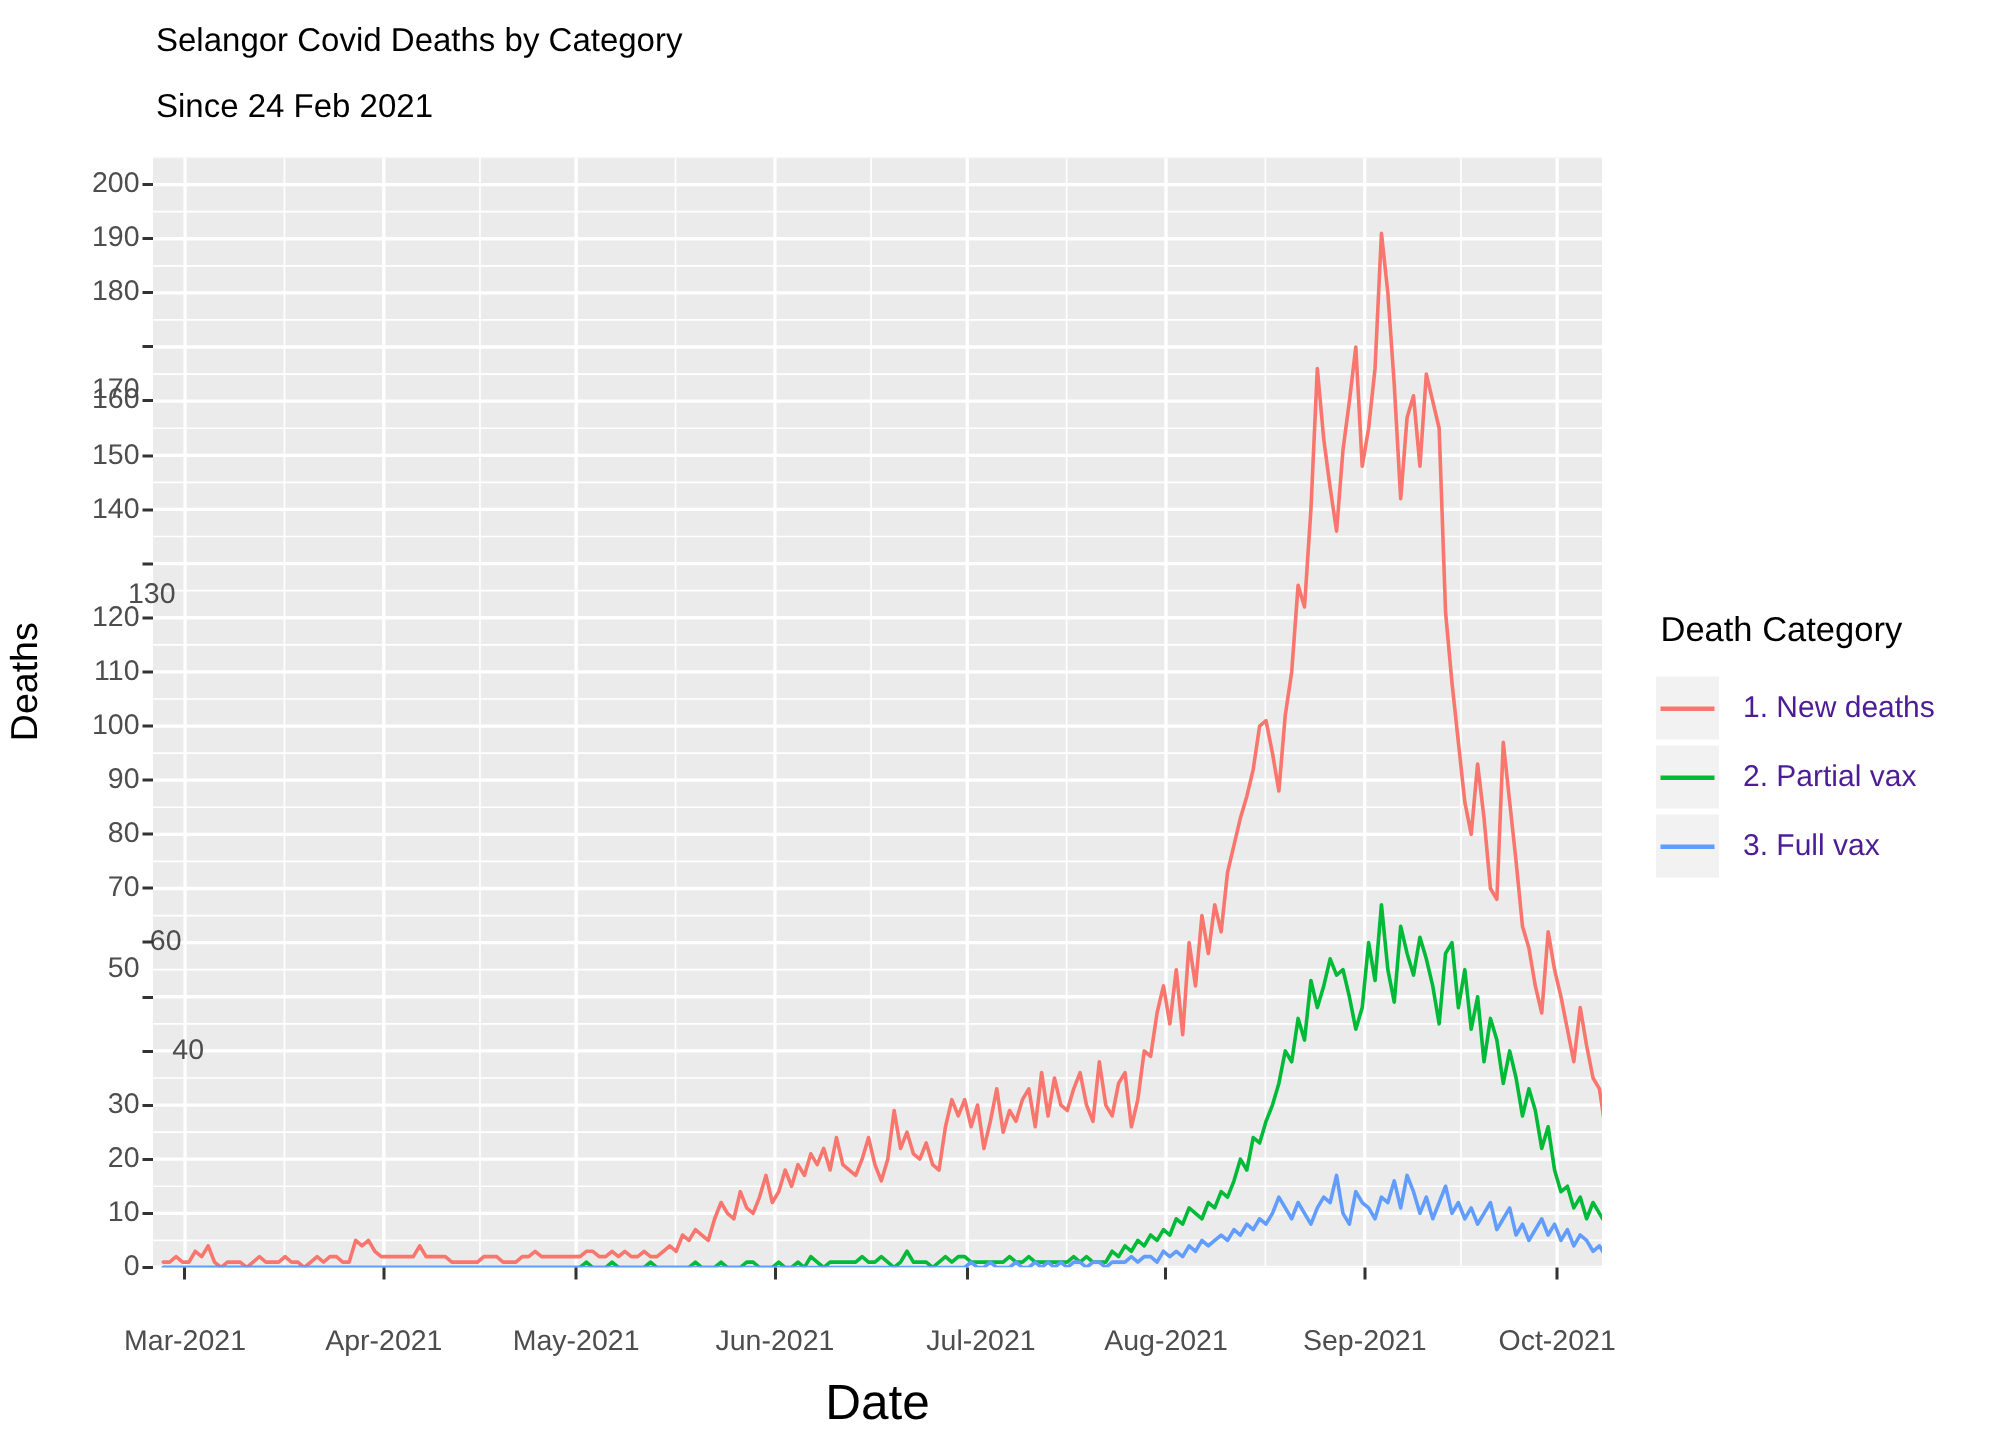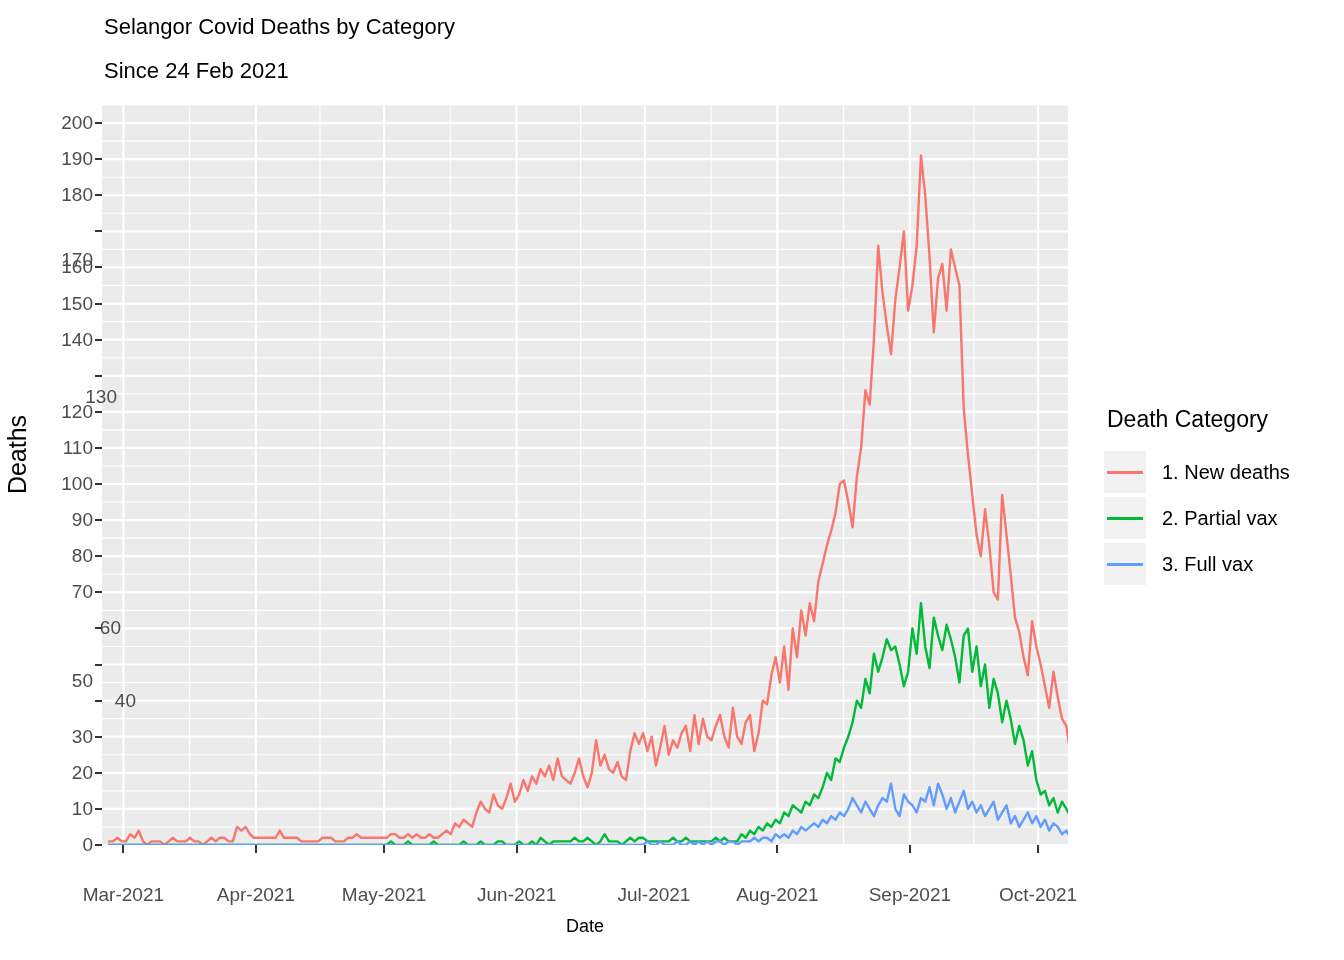--- a/index.html
+++ b/index.html
@@ -88,21 +88,21 @@
     height: 8px;
     background: #333333;
     transform: translateX(-50%);
   }
   .axis-title-x {
     position: absolute;
     left: 102px;
     width: 966px;
     top: 916px;
     text-align: center;
-    font-size: 18px;
+    font-size: 33px;
     color: #000;
   }
   .axis-title-y {
     position: absolute;
     left: -43px;
     top: 440px;
     width: 120px;
     text-align: center;
     font-size: 25px;
     color: #000;
@@ -141,21 +141,21 @@
     position: absolute;
     left: 3px;
     right: 3px;
     top: 50%;
     height: 3px;
     margin-top: -1.5px;
     display: block;
   }
   .legend-label {
     font-size: 20px;
-    color: #000000;
+    color: #4c1d95;
     margin-left: 16px;
     white-space: nowrap;
   }
 </style>
 </head>
 <body>
 
 <div id="root">
 
   <div class="title">Selangor Covid Deaths by Category</div>
@@ -230,21 +230,21 @@
       <div class="ytick" style="top: 845px; left: 0px; width: 93px;">0</div>
       <div class="ytickmark" style="top: 845px;"></div>
       <div class="ytick" style="top: 808.902px; left: 0px; width: 93px;">10</div>
       <div class="ytickmark" style="top: 808.902px;"></div>
       <div class="ytick" style="top: 772.805px; left: 0px; width: 93px;">20</div>
       <div class="ytickmark" style="top: 772.805px;"></div>
       <div class="ytick" style="top: 736.707px; left: 0px; width: 93px;">30</div>
       <div class="ytickmark" style="top: 736.707px;"></div>
       <div class="ytick" style="top: 700.61px; left: 0px; width: 93px; margin-left: 43px;">40</div>
       <div class="ytickmark" style="top: 700.61px;"></div>
-      <div class="ytick" style="top: 681px; left: 0px; width: 93px;">50</div>
+      <div class="ytick" style="top: 646px; left: 0px; width: 93px;">50</div>
       <div class="ytickmark" style="top: 664.512px;"></div>
       <div class="ytick" style="top: 628.415px; left: 0px; width: 93px; padding-left: 28px;">60</div>
       <div class="ytickmark" style="top: 628.415px;"></div>
       <div class="ytick" style="top: 592.317px; left: 0px; width: 93px;">70</div>
       <div class="ytickmark" style="top: 592.317px;"></div>
       <div class="ytick" style="top: 556.22px; left: 0px; width: 93px;">80</div>
       <div class="ytickmark" style="top: 556.22px;"></div>
       <div class="ytick" style="top: 520.122px; left: 0px; width: 93px;">90</div>
       <div class="ytickmark" style="top: 520.122px;"></div>
       <div class="ytick" style="top: 484.024px; left: 0px; width: 93px;">100</div>

